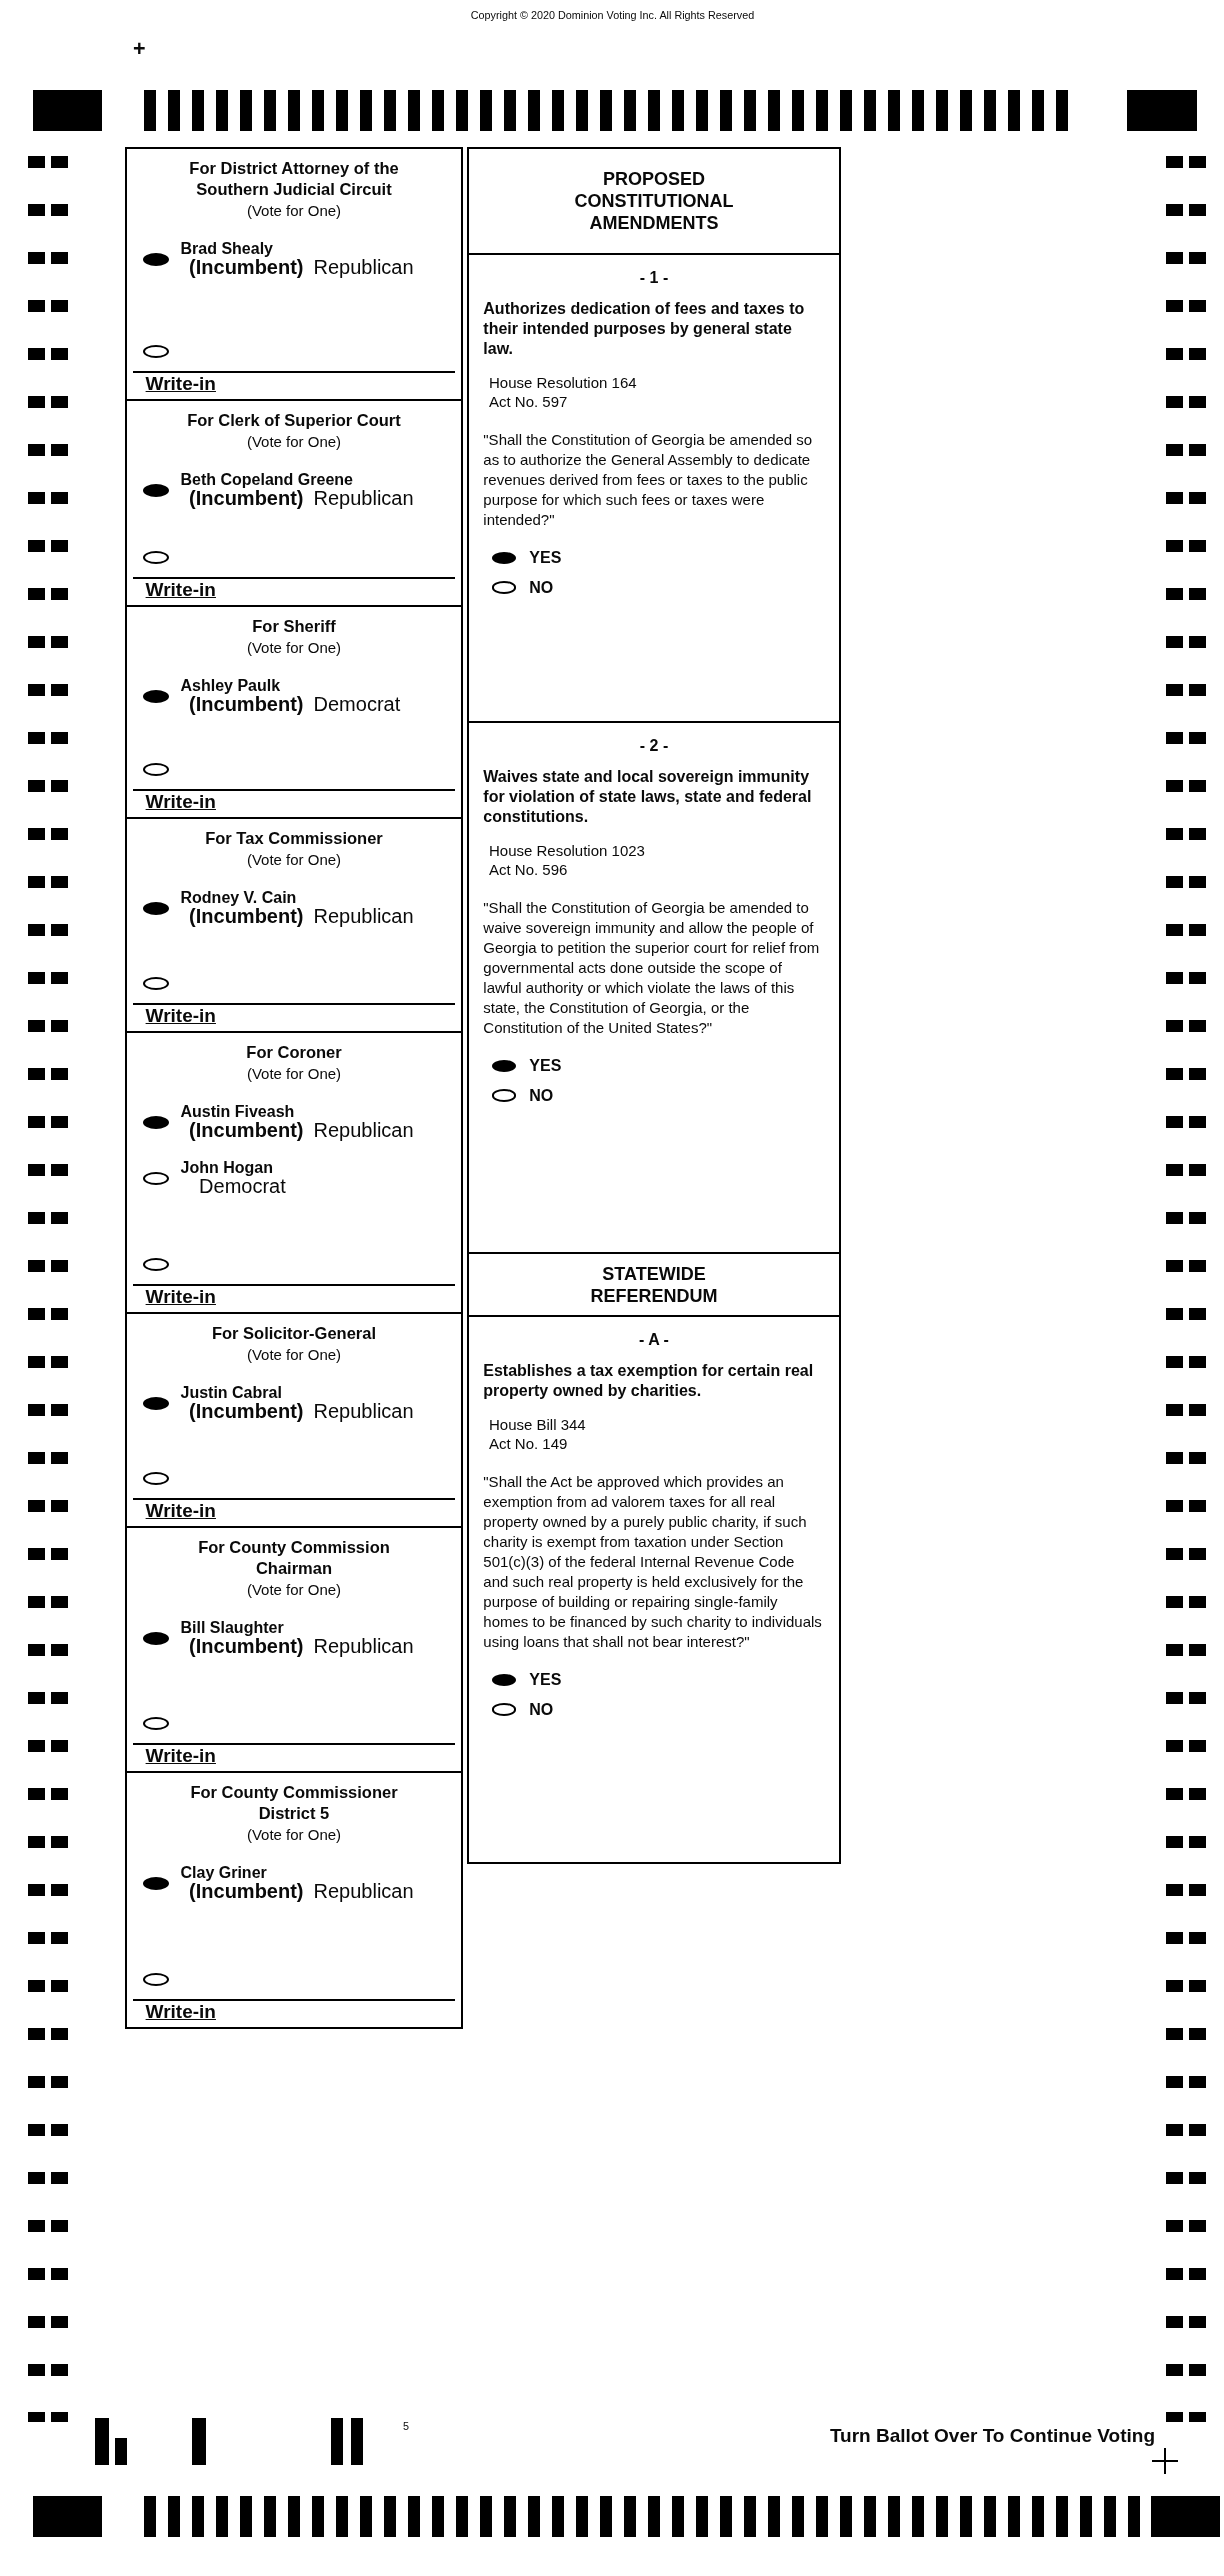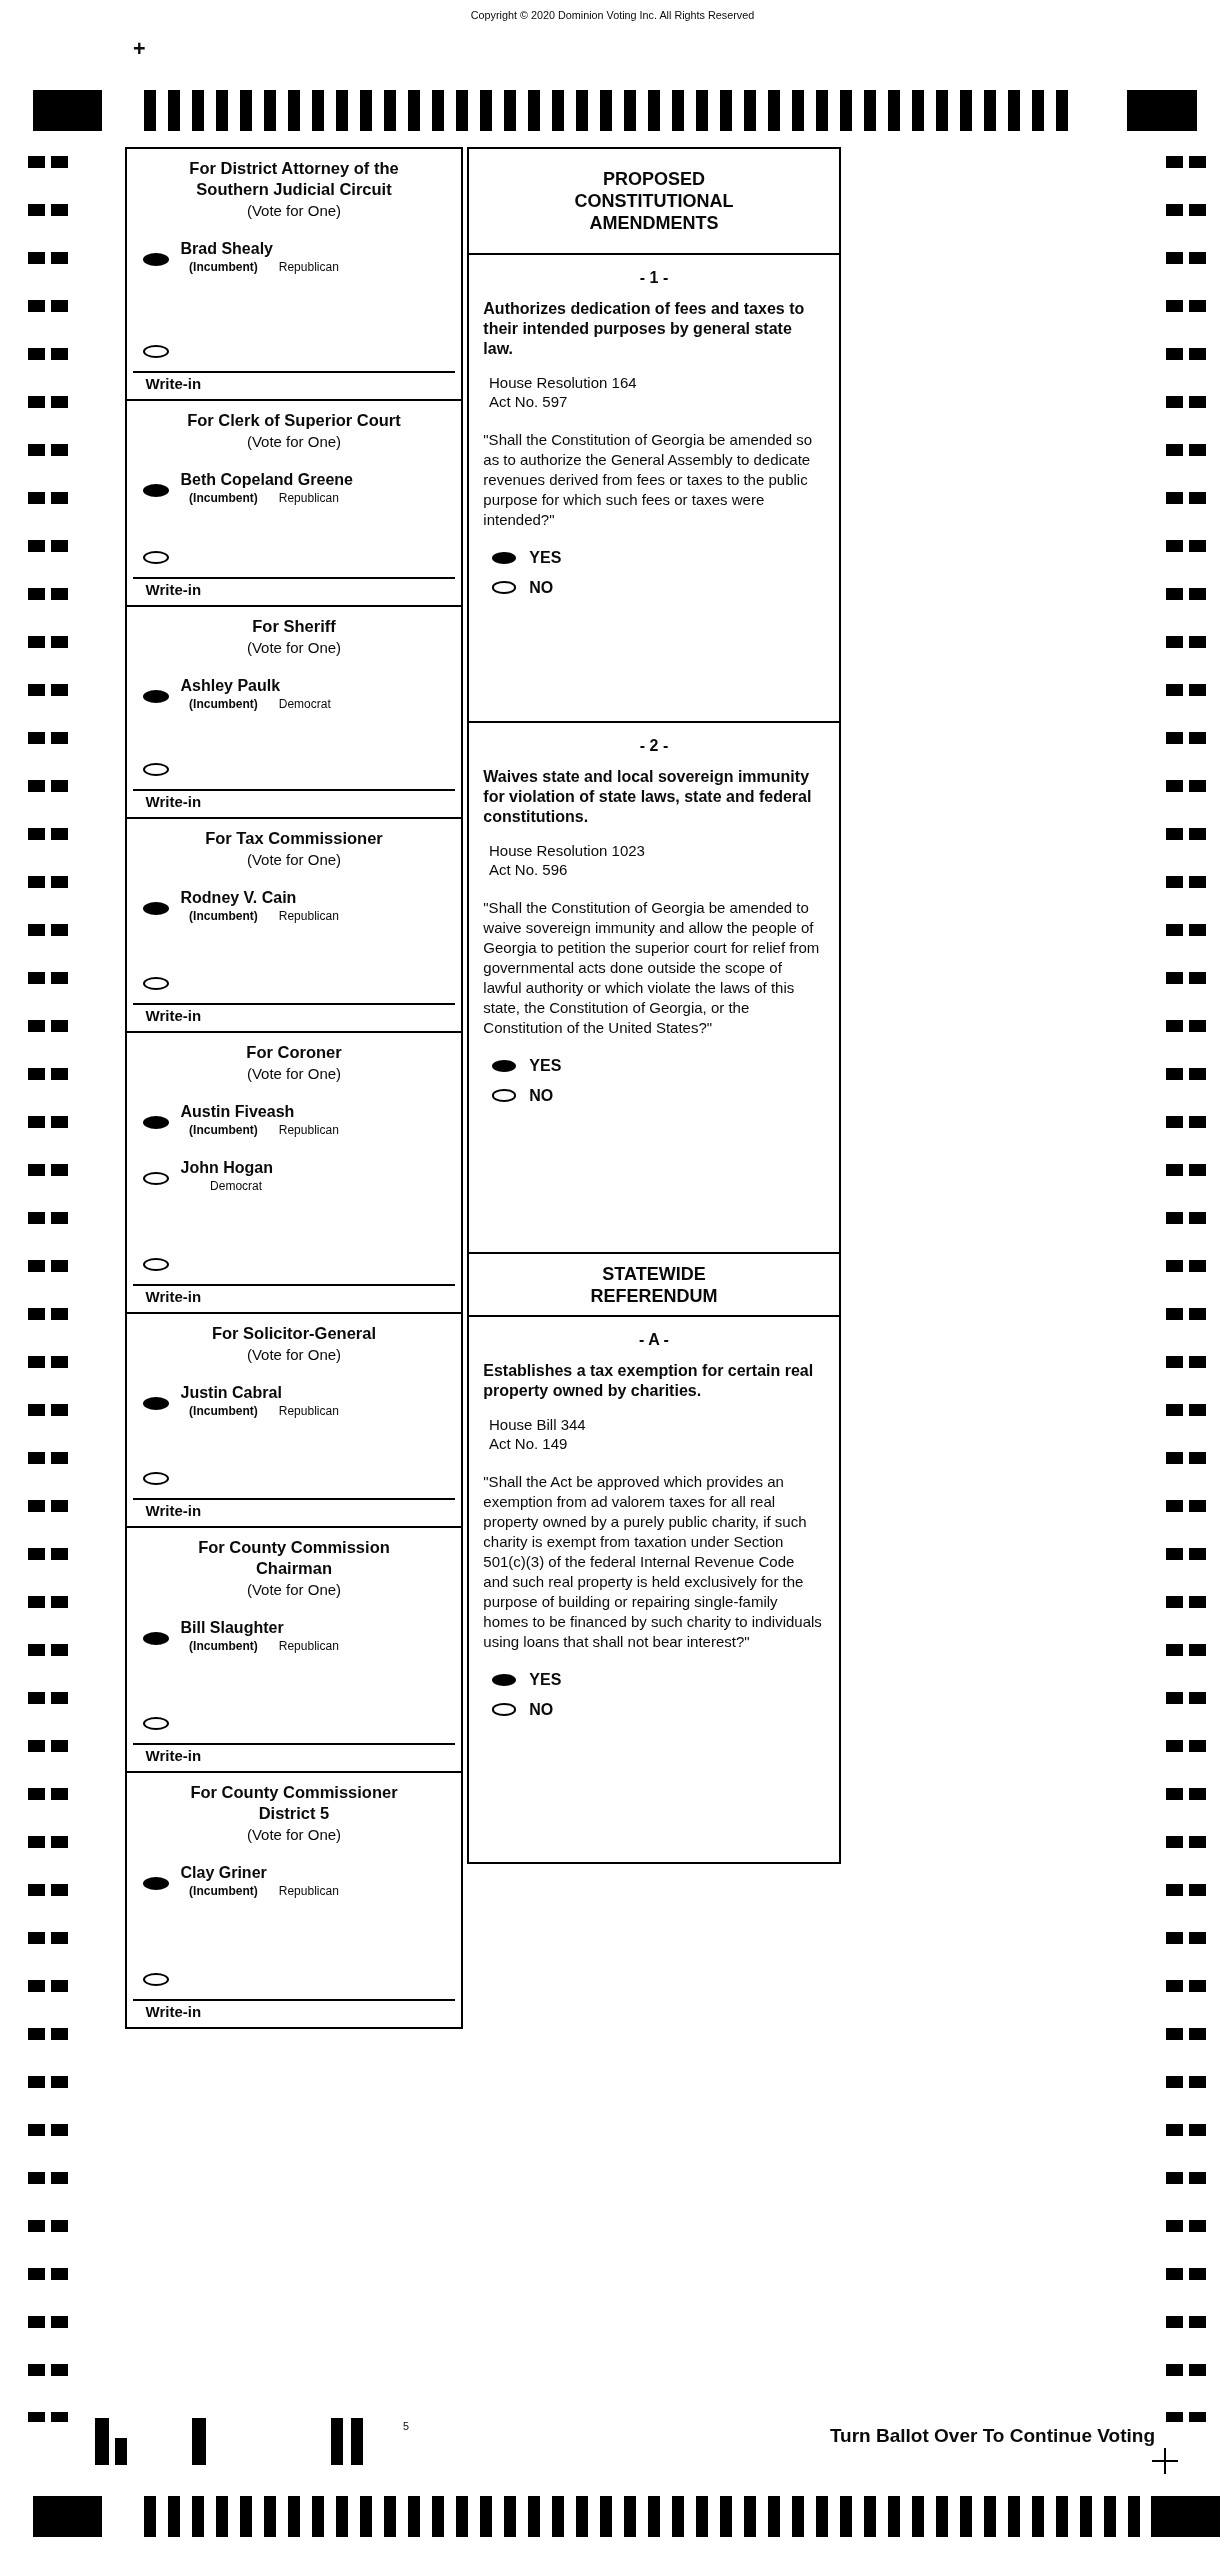--- a/index.html
+++ b/index.html
@@ -26,25 +26,25 @@
   .race:last-child { border-bottom:none; }
   .race-title { font-weight:bold; font-size:16.5px; line-height:21px; text-align:center; padding:0 29px; }
   .vote-for { text-align:center; font-size:15px; line-height:19.4px; margin-top:1.4px; }
   .cand-row { display:flex; align-items:center; gap:11.5px; margin:18.6px 11.5px 0 16px; }
   .oval {
     flex:0 0 auto; width:26px; height:13px; border:2.2px solid #000;
     border-radius:50%; margin-top:2.9px; background:#fff; display:inline-block;
   }
   .oval[data-selected="true"] { background:#000; }
   .cand-name { font-weight:bold; font-size:16px; line-height:19.4px; }
-  .cand-sub { font-size:12px; line-height:18px; padding-left:8.6px; display:flex; gap:21px; }
+  .cand-sub { font-size:20px; line-height:18px; padding-left:8.6px; display:flex; gap:10px; }
   .cand-sub b { font-weight:bold; }
   .writein-oval-row { margin-top:auto; }
   .writein-rule { border-top:2.2px solid #000; margin:13px 5.7px 0 5.7px; }
-  .writein-label { font-weight:bold; font-size:15px; line-height:19.4px; margin:1.4px 0 5.7px 18.6px; }
+  .writein-label { font-weight:bold; font-size:19px; line-height:19.4px; margin:1.4px 0 5.7px 18.6px;text-decoration:underline; }
 
   
   .measures-col { left:467px; top:147px; width:374px; border:2.2px solid #000; background:#fff; }
   .m-section { border-bottom:2.2px solid #000; padding:7.2px 14.3px 11.5px 14.3px; }
   .m-section:last-child { border-bottom:none; }
   .m-header { display:flex; align-items:center; justify-content:center; padding:7.2px 14.3px; }
   .m-header > div { font-weight:bold; font-size:18px; line-height:22px; text-align:center; max-width:215px; }
   .m-number { text-align:center; font-weight:bold; font-size:16px; line-height:19.4px; margin:5.7px 0 11.5px; }
   .m-summary { font-weight:bold; font-size:16px; line-height:20px; margin-bottom:14.3px; padding-right:4.3px; }
   .m-authority { font-size:15px; line-height:19.4px; margin:0 0 18.6px 5.7px; }

